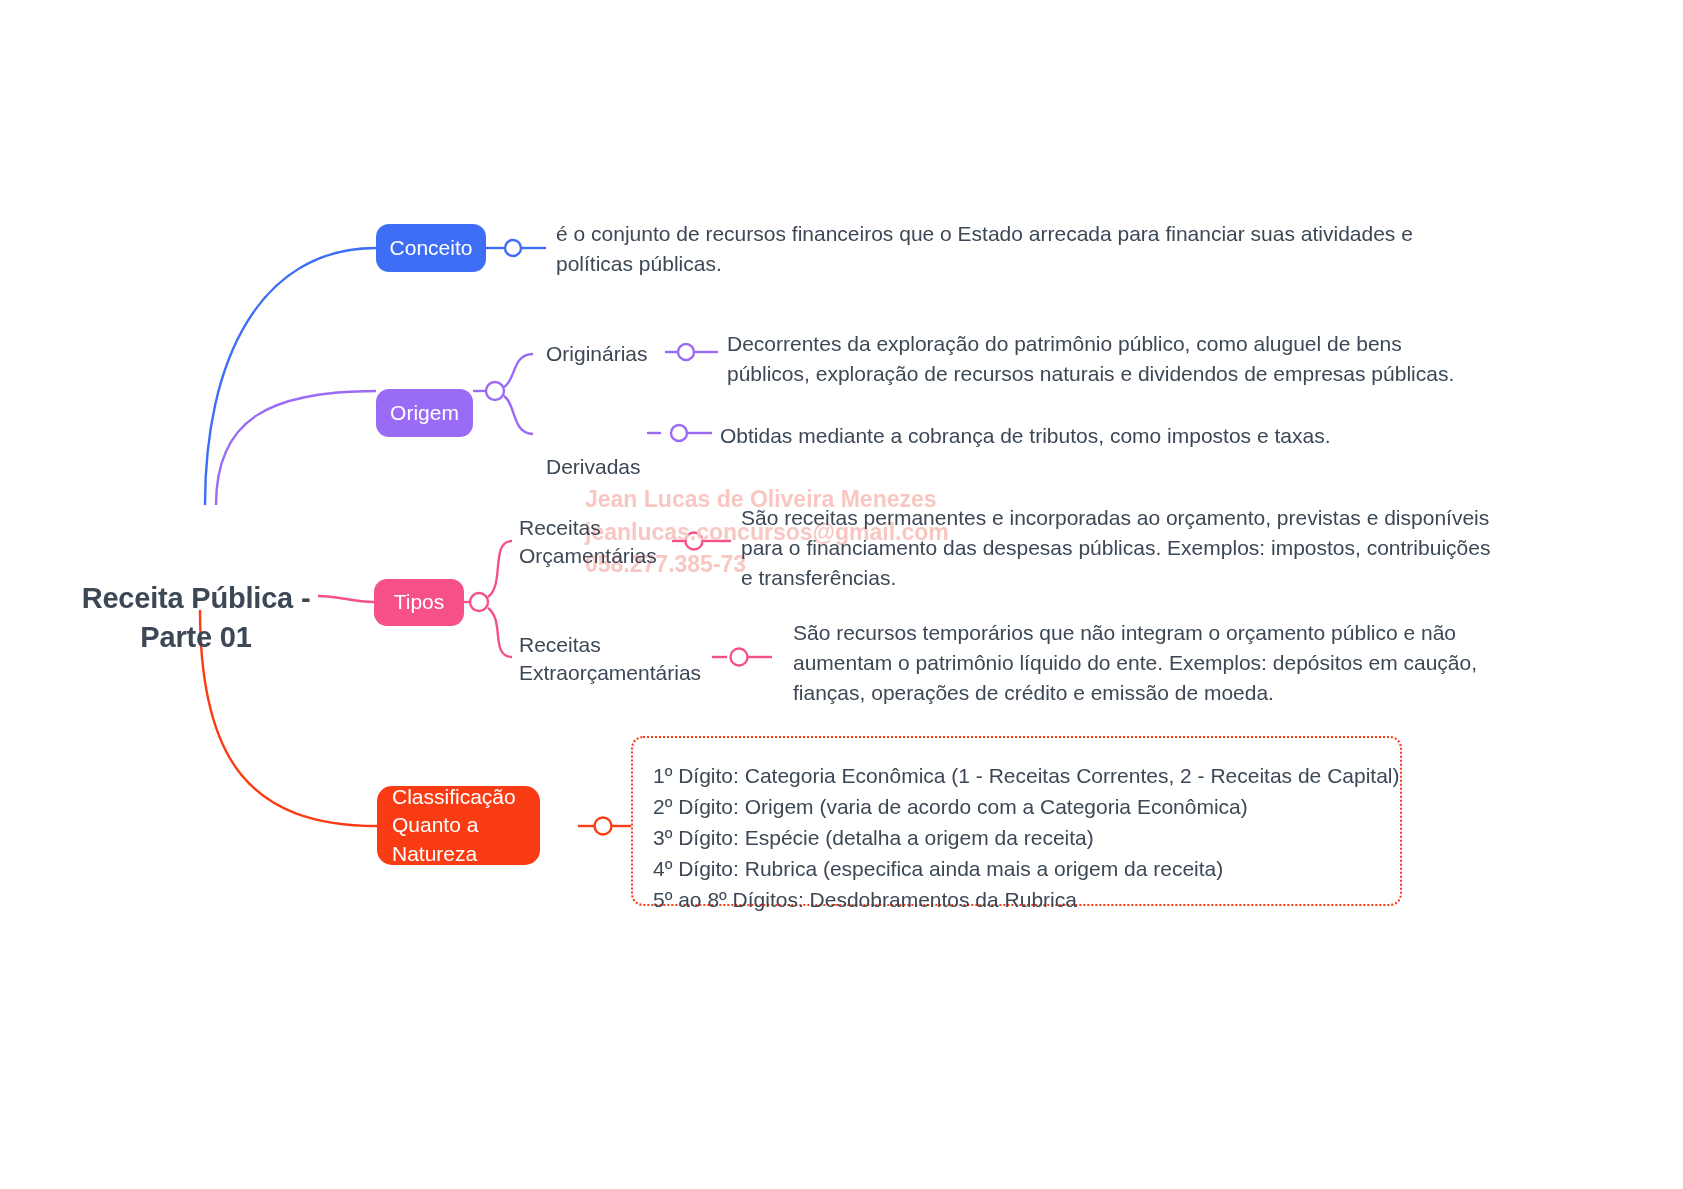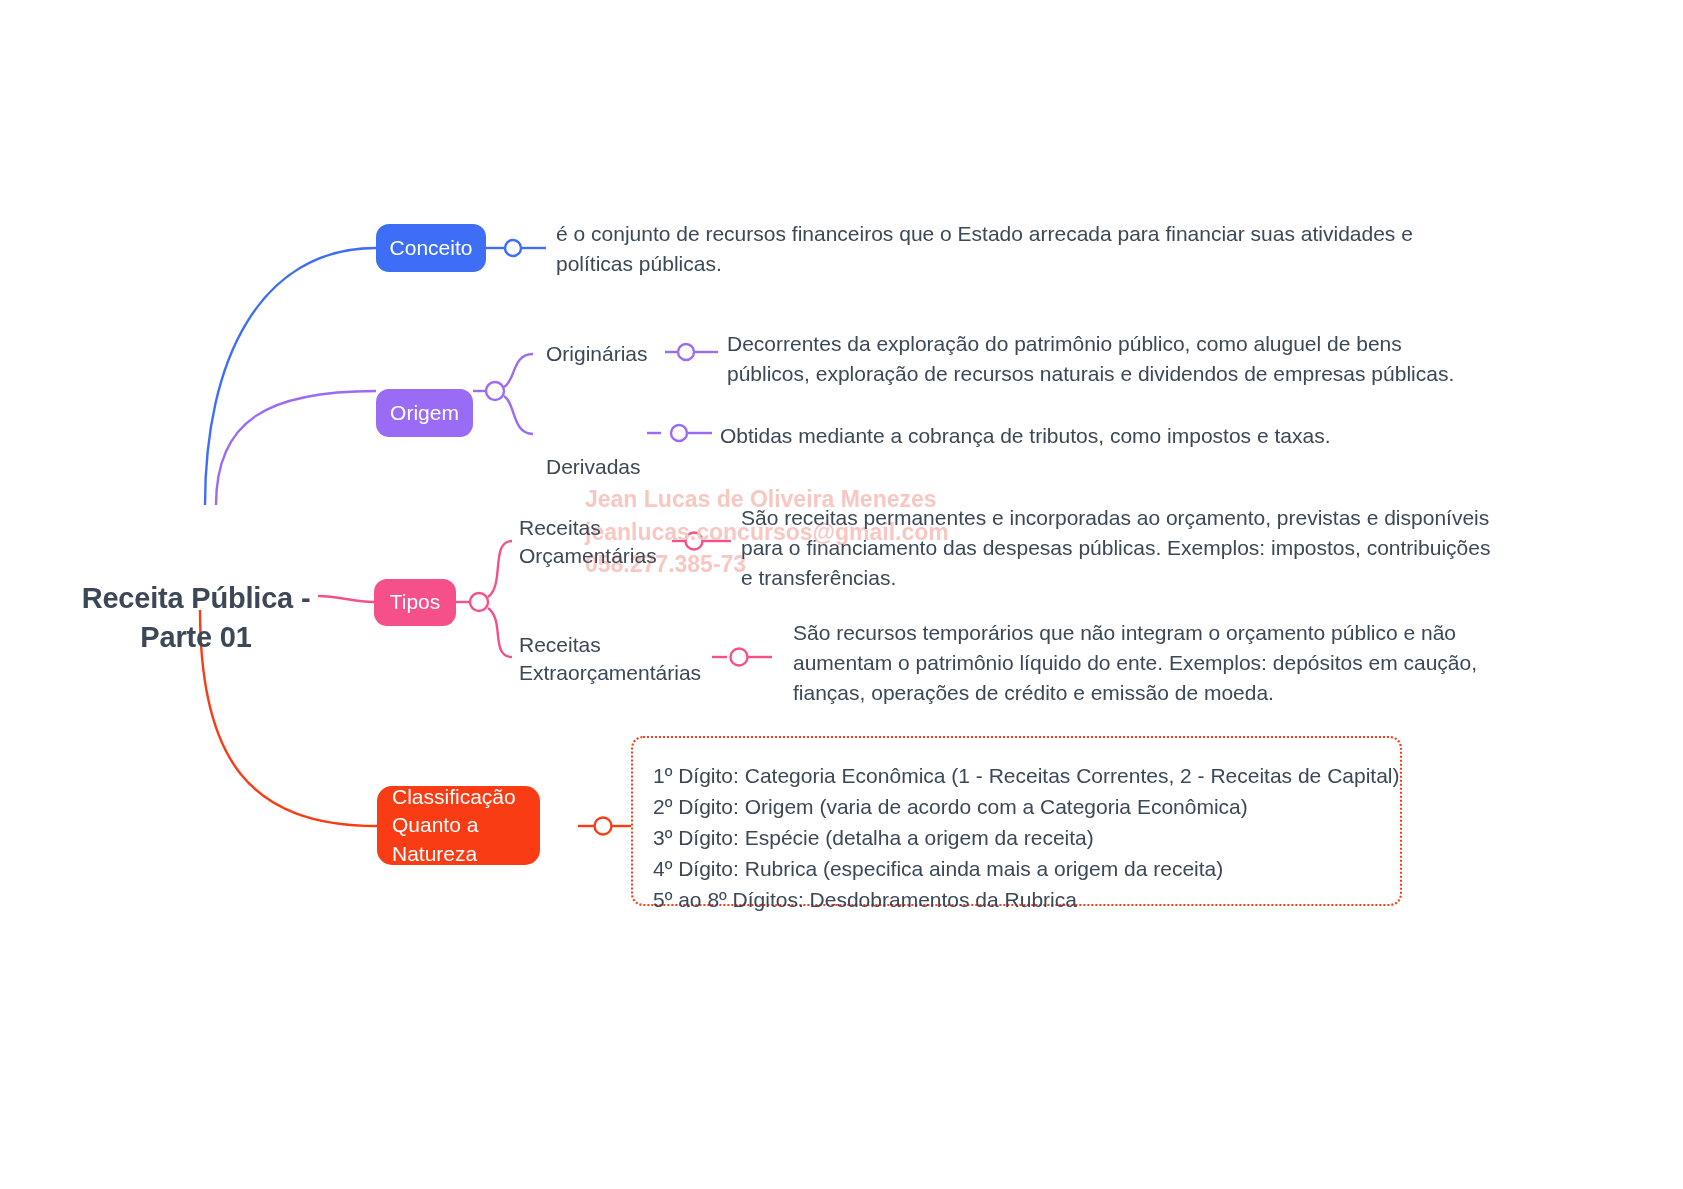--- a/index.html
+++ b/index.html
@@ -65,21 +65,21 @@
     background: #3d6ef5;
   }
   .pill.origem {
     left: 376px; top: 367px;
     width: 97px; height: 48px;
     background: #9a6bf5;
     margin-top: 22px;
   }
   .pill.tipos {
     left: 374px; top: 579px;
-    width: 82px; height: 47px;
+    width: 90px; height: 47px;
     background: #f5508a;
   }
   .pill.classificacao {
     left: 377px; top: 786px;
     width: 163px; height: 79px;
     background: #fa3c14;
     border-radius: 15px;
     line-height: 1.36;
     flex-direction: column;
     align-items: flex-start;

